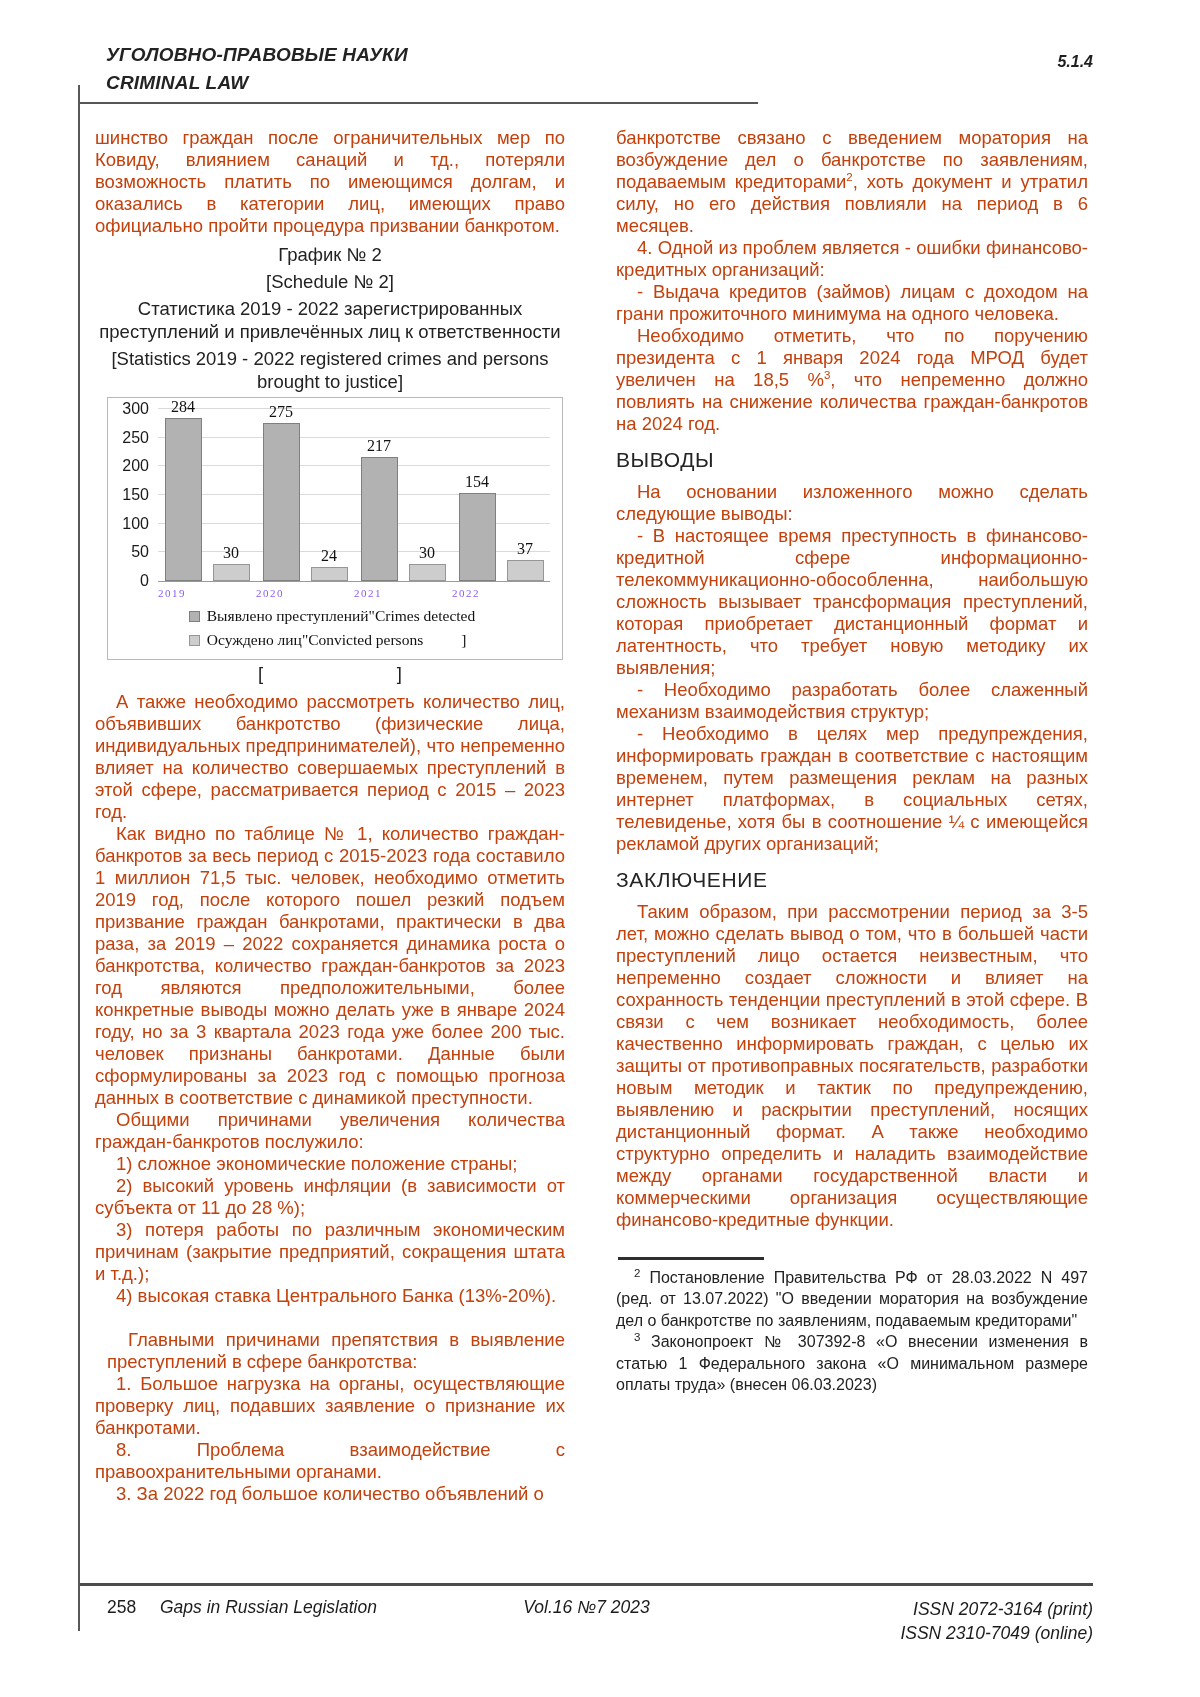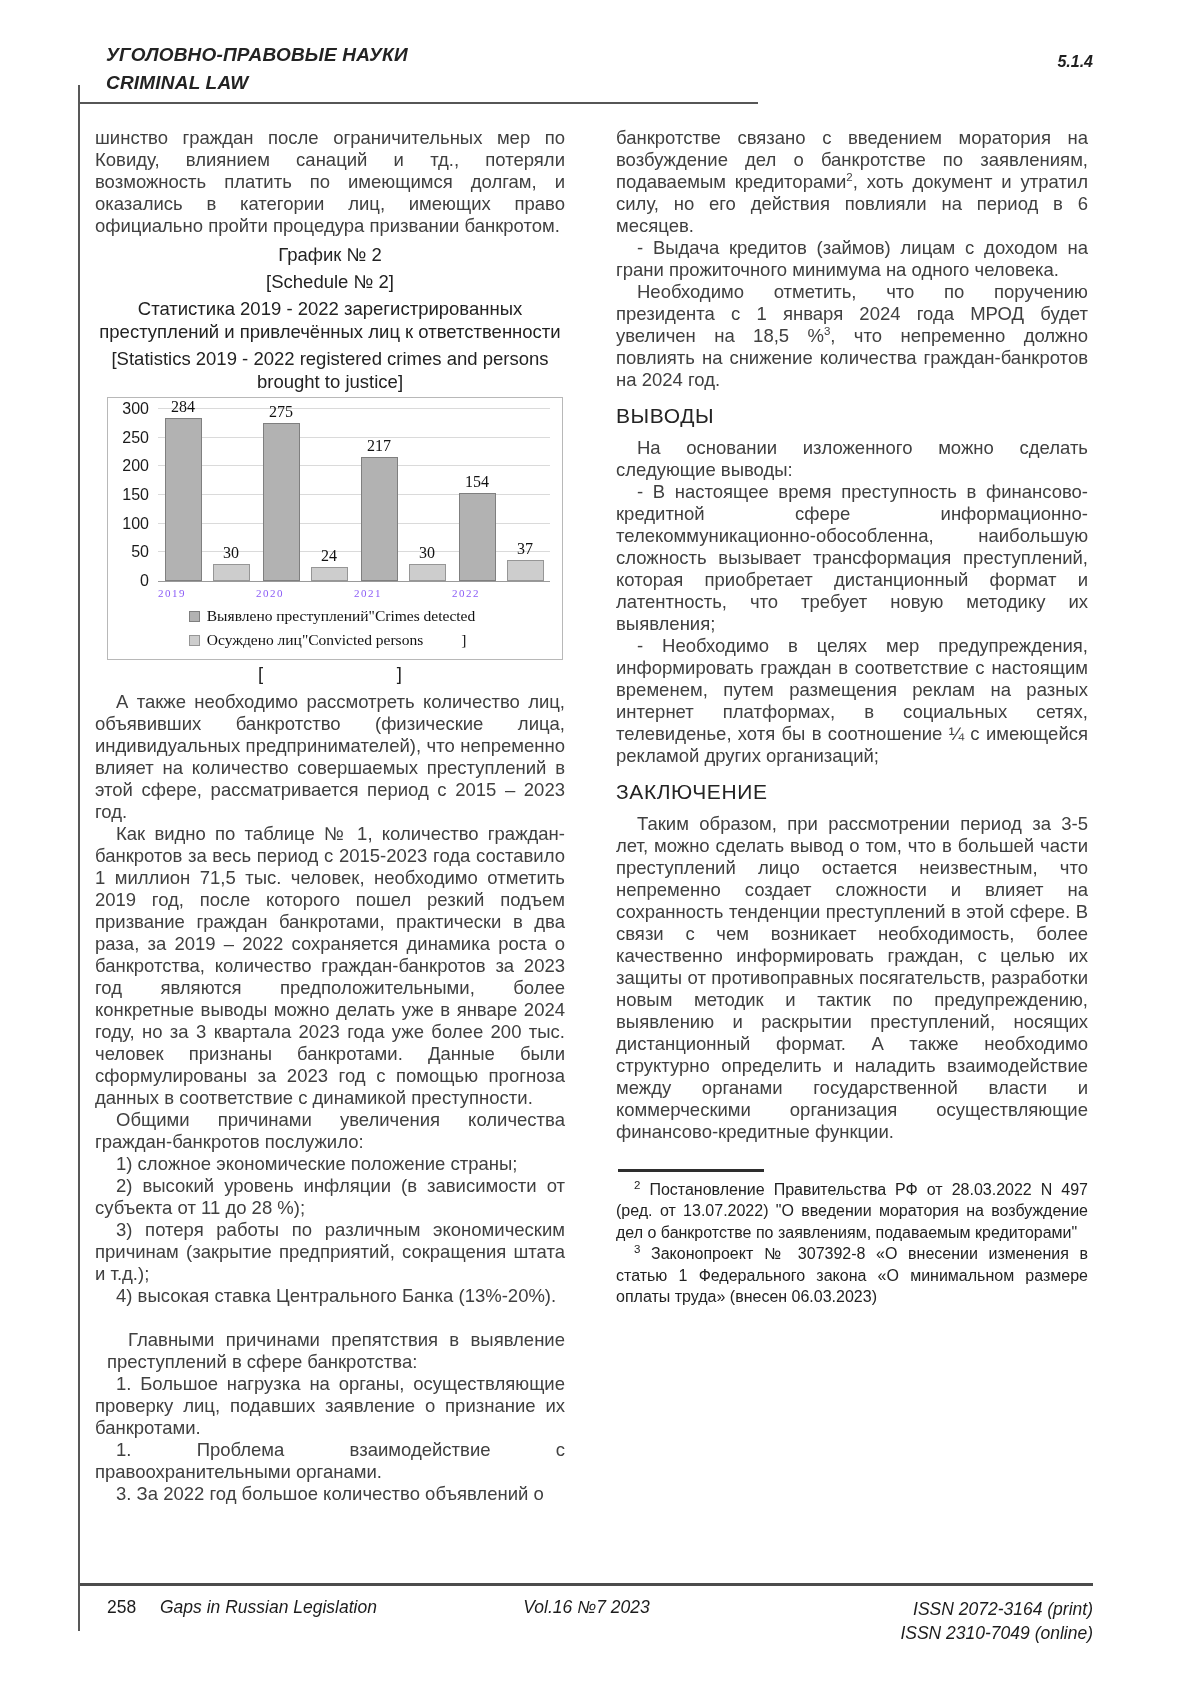--- a/index.html
+++ b/index.html
@@ -10,21 +10,21 @@
   .hdr-ru,.hdr-en { position:absolute; left:106px; font-weight:bold; font-style:italic; font-size:19px; letter-spacing:.2px; color:#232323; }
   .hdr-ru { top:44px; }
   .hdr-en { top:72px; }
   .hdr-num { position:absolute; right:107px; top:53px; font-weight:bold; font-style:italic; font-size:16px; }
   .hdr-rule { position:absolute; left:80px; top:102px; width:678px; height:2px; background:#565656; }
 
   .col { position:absolute; top:127px; }
   #col-left { left:95px; width:470px; }
   #col-right { left:616px; width:472px; }
 
-  p.body { font-size:18.5px; line-height:22px; text-align:justify; text-indent:21px; color:#404040; }
+  p.body { font-size:18.5px; line-height:22px; text-align:justify; text-indent:21px; color:#c2410c; }
   p.noind { text-indent:0; }
   .gap { margin-top:22px;margin-left:12px; }
   .caption { font-size:18.5px; line-height:23px; text-align:center; margin:4px 0; color:#222; }
 
   h2.section { font-size:21px; font-weight:normal; letter-spacing:.6px; margin:13px 0 9px; color:#242424; }
 
   
   figure.chart { width:456px; margin:4px 0 0 12px; border:1.5px solid #b8b8b8; background:#fff; padding:12px 12px 4px 6px; }
   .plot-row { display:flex; }
   .yaxis { width:44px; flex:none; position:relative; height:172px; }
@@ -161,32 +161,34 @@
 
   <p class="body">А также необходимо рассмотреть количество лиц, объявивших банкротство (физические лица, индивидуальных предпринимателей), что непременно влияет на количество совершаемых преступлений в этой сфере, рассматривается период с 2015 – 2023 год.</p>
   <p class="body">Как видно по таблице № 1, количество граждан-банкротов за весь период с 2015-2023 года составило 1 миллион 71,5 тыс. человек, необходимо отметить 2019 год, после которого пошел резкий подъем призвание граждан банкротами, практически в два раза, за 2019 – 2022 сохраняется динамика роста о банкротства, количество граждан-банкротов за 2023 год являются предположительными, более конкретные выводы можно делать уже в январе 2024 году, но за 3 квартала 2023 года уже более 200 тыс. человек признаны банкротами. Данные были сформулированы за 2023 год с помощью прогноза данных в соответствие с динамикой преступности.</p>
   <p class="body">Общими причинами увеличения количества граждан-банкротов послужило:</p>
   <p class="body">1) сложное экономические положение страны;</p>
   <p class="body">2) высокий уровень инфляции (в зависимости от субъекта от 11 до 28 %);</p>
   <p class="body">3) потеря работы по различным экономическим причинам (закрытие предприятий, сокращения штата и т.д.);</p>
   <p class="body">4) высокая ставка Центрального Банка (13%-20%).</p>
   <p class="body gap">Главными причинами препятствия в выявление преступлений в сфере банкротства:</p>
   <p class="body">1. Большое нагрузка на органы, осуществляющие проверку лиц, подавших заявление о признание их банкротами.</p>
-  <p class="body">1. Проблема взаимодействие с правоохранительными органами.</p>
+  <p class="body">8. Проблема взаимодействие с правоохранительными органами.</p>
   <p class="body">3. За 2022 год большое количество объявлений о</p>
 </div>
 
 <div class="col" id="col-right">
   <p class="body noind"><span>банкротстве связано с введением моратория на возбуждение дел о банкротстве по заявлениям, подаваемым кредиторами</span><sup>2</sup><span>, хоть документ и утратил силу, но его действия повлияли на период в 6 месяцев.</span></p>
+  <p class="body">4. Одной из проблем является - ошибки финансово-кредитных организаций:</p>
   <p class="body">- Выдача кредитов (займов) лицам с доходом на грани прожиточного минимума на одного человека.</p>
   <p class="body"><span>Необходимо отметить, что по поручению президента с 1 января 2024 года МРОД будет увеличен на 18,5 %</span><sup>3</sup><span>, что непременно должно повлиять на снижение количества граждан-банкротов на 2024 год.</span></p>
 
   <h2 class="section">ВЫВОДЫ</h2>
   <p class="body">На основании изложенного можно сделать следующие выводы:</p>
   <p class="body">- В настоящее время преступность в финансово-кредитной сфере информационно-телекоммуникационно-обособленна, наибольшую сложность вызывает трансформация преступлений, которая приобретает дистанционный формат и латентность, что требует новую методику их выявления;</p>
+  <p class="body">- Необходимо разработать более слаженный механизм взаимодействия структур;</p>
   <p class="body">- Необходимо в целях мер предупреждения, информировать граждан в соответствие с настоящим временем, путем размещения реклам на разных интернет платформах, в социальных сетях, телевиденье, хотя бы в соотношение ¼ с имеющейся рекламой других организаций;</p>
 
   <h2 class="section">ЗАКЛЮЧЕНИЕ</h2>
   <p class="body">Таким образом, при рассмотрении период за 3-5 лет, можно сделать вывод о том, что в большей части преступлений лицо остается неизвестным, что непременно создает сложности и влияет на сохранность тенденции преступлений в этой сфере. В связи с чем возникает необходимость, более качественно информировать граждан, с целью их защиты от противоправных посягательств, разработки новым методик и тактик по предупреждению, выявлению и раскрытии преступлений, носящих дистанционный формат. А также необходимо структурно определить и наладить взаимодействие между органами государственной власти и коммерческими организация осуществляющие финансово-кредитные функции.</p>
 
   <div class="footnotes">
     <div class="fn-rule"></div>
     <p class="fn"><sup>2</sup><span> Постановление Правительства РФ от 28.03.2022 N 497 (ред. от 13.07.2022) "О введении моратория на возбуждение дел о банкротстве по заявлениям, подаваемым кредиторами"</span></p>
     <p class="fn"><sup>3</sup><span> Законопроект № 307392-8 «О внесении изменения в статью 1 Федерального закона «О минимальном размере оплаты труда» (внесен 06.03.2023)</span></p>
   </div>

